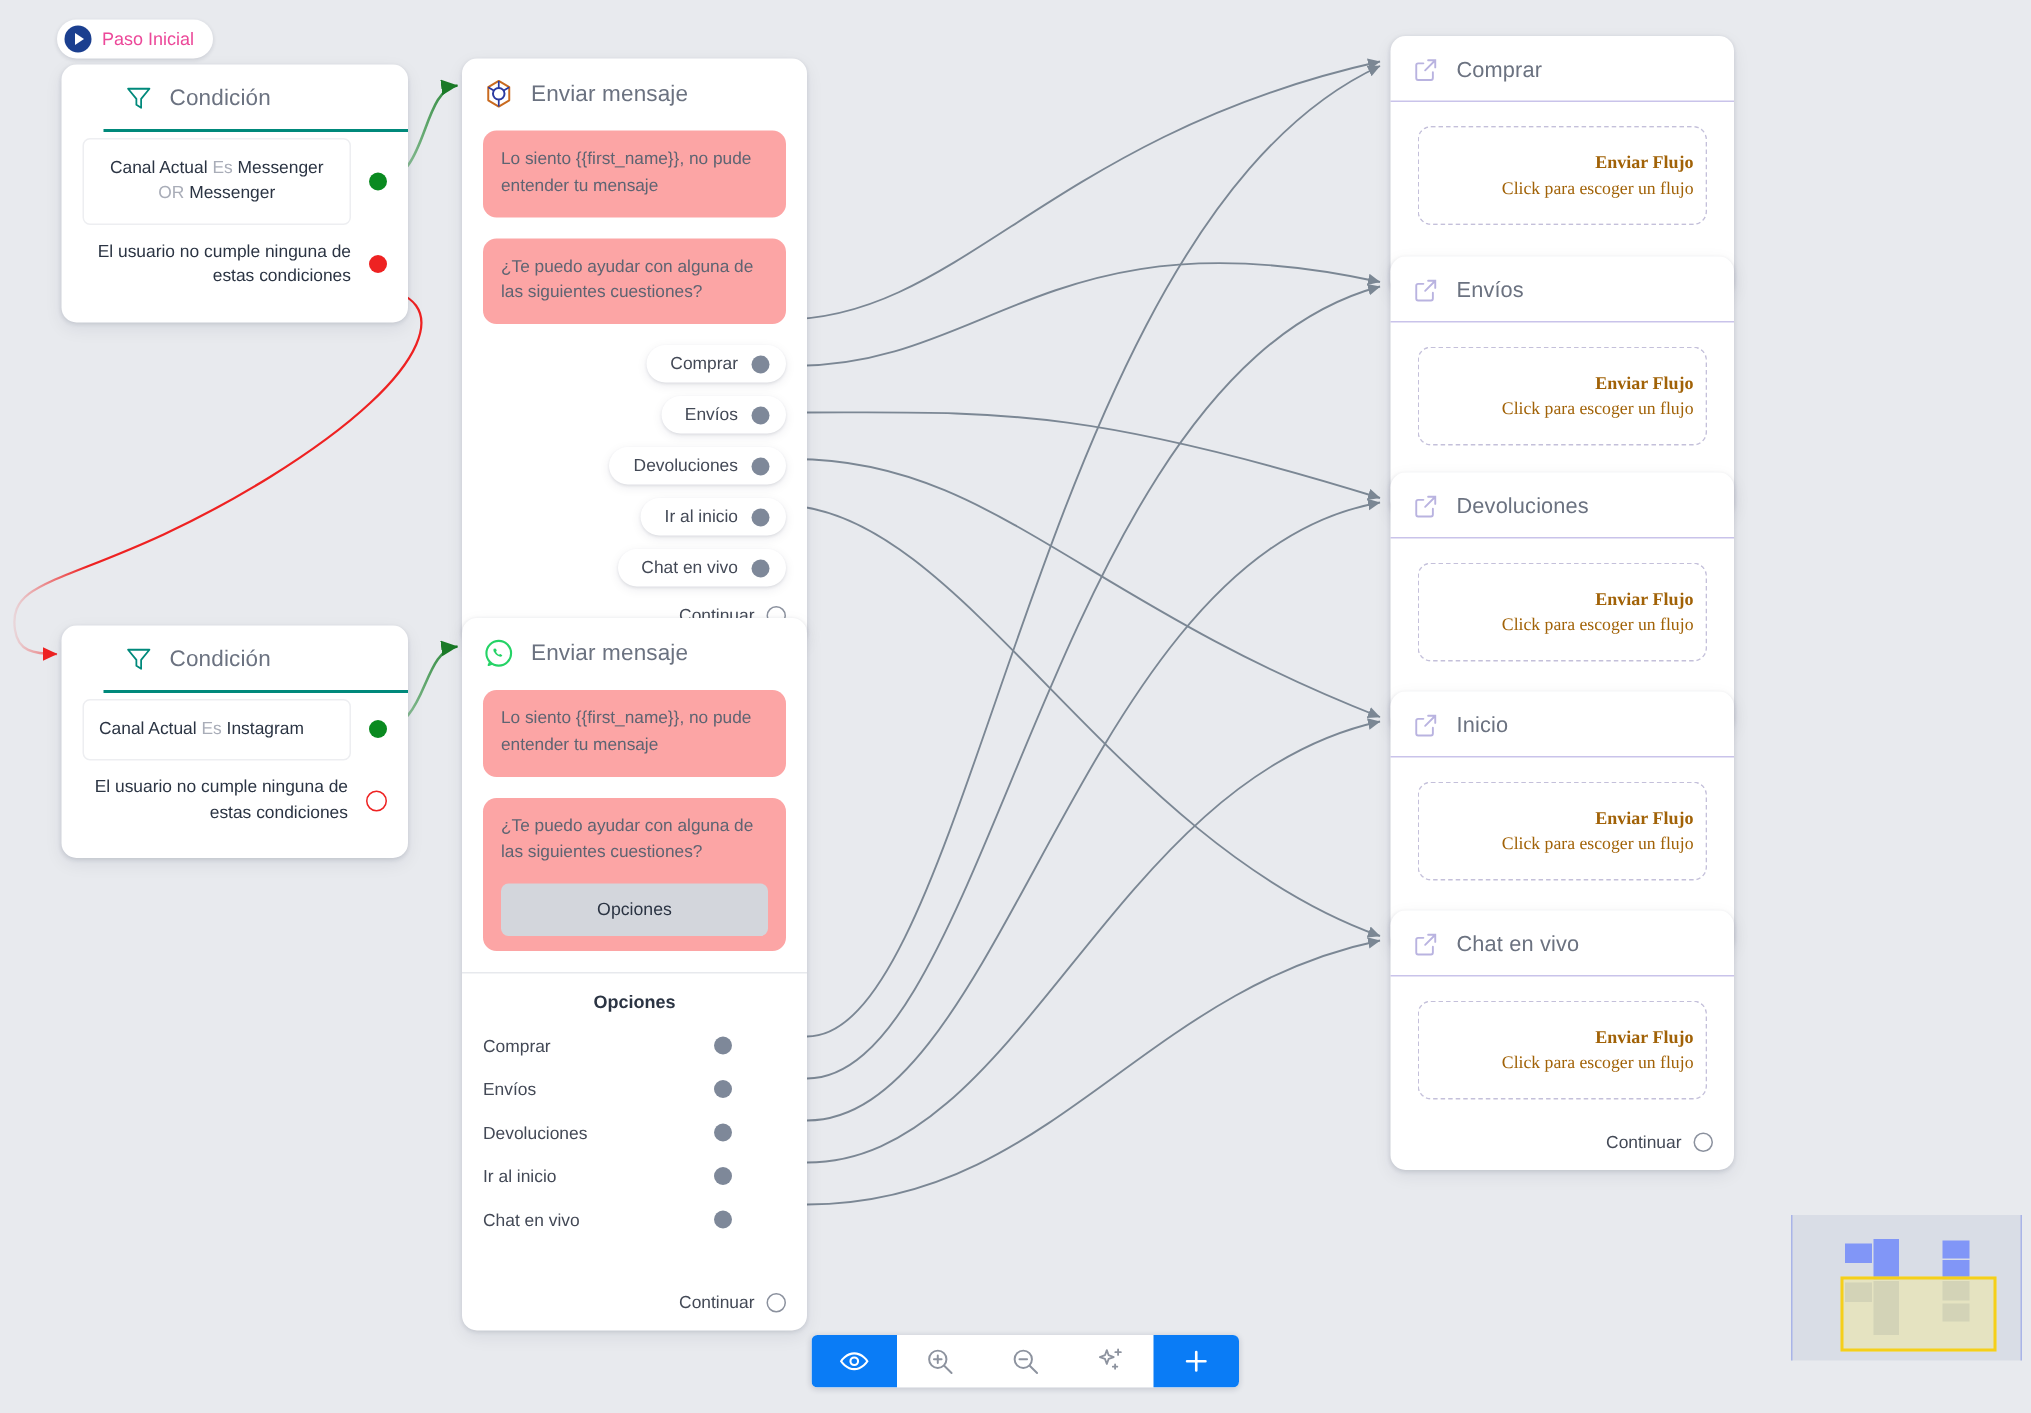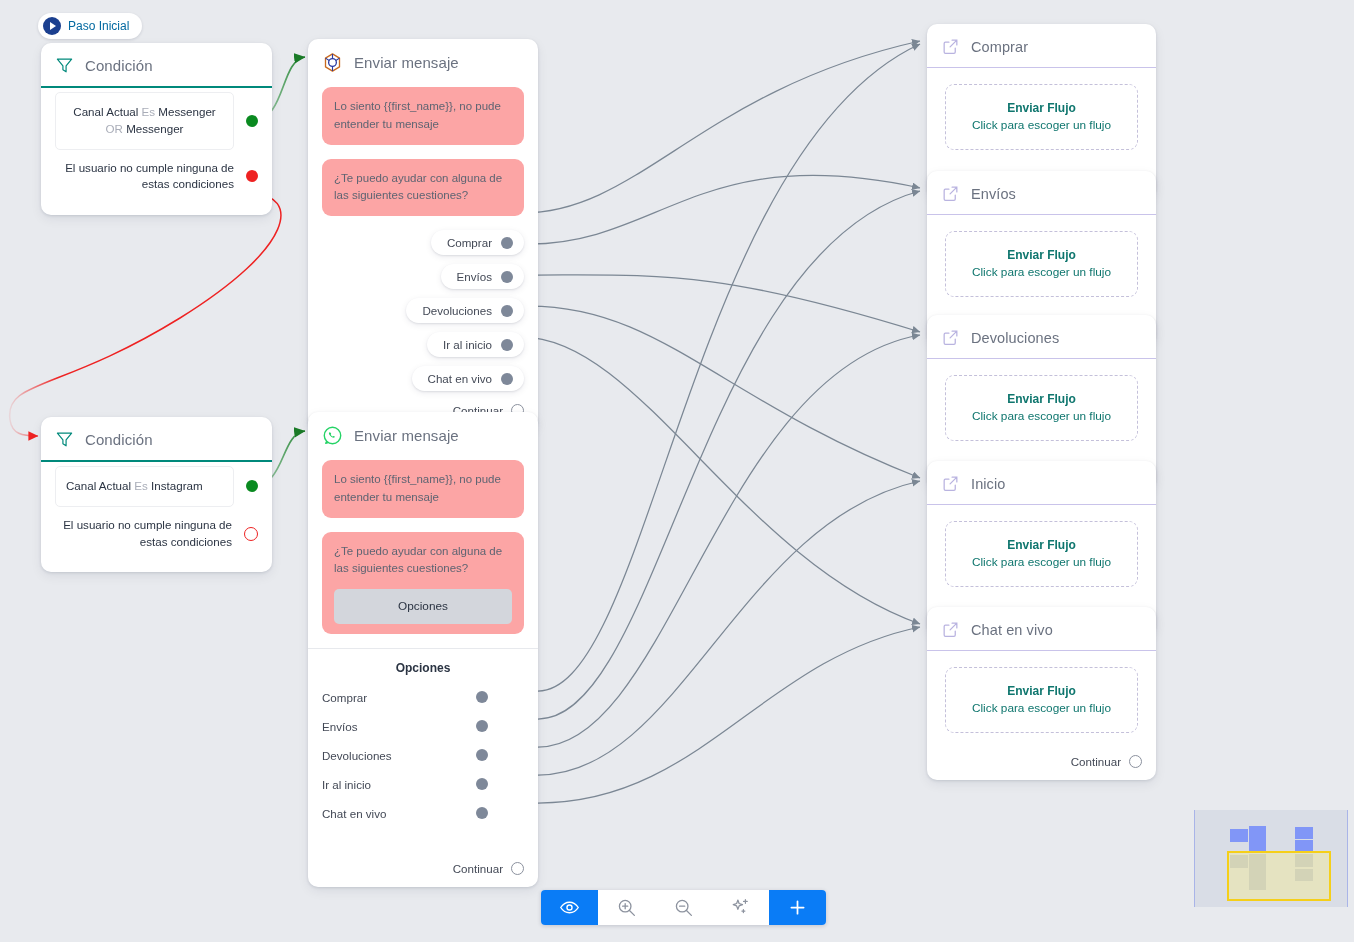--- a/index.html
+++ b/index.html
@@ -32,24 +32,24 @@
     box-shadow:0 1px 3px rgba(20,30,60,.14);
   }
   #start-badge .play{
     width:18px;height:18px;border-radius:50%;background:#1b3f8f;
     display:flex;align-items:center;justify-content:center;flex:none;
   }
   #start-badge .play::after{
     content:"";border-left:6px solid #fff;border-top:4px solid transparent;
     border-bottom:4px solid transparent;margin-left:2px;
   }
-  #start-badge .lbl{font-size:12px;color:#0369a1;}
-
-  
-  .cond .node-head{border-bottom:2.5px solid #00897b;padding-bottom:11px;}
+  #start-badge .lbl{font-size:12px;color:#ec4899;}
+
+  
+  .cond .node-head{border-bottom:2.5px solid #00897b;padding-bottom:11px;margin-left:28px;}
   .cond .node-title{font-size:15px;}
   .cond-rule{
     border:1px solid #edeef1;border-radius:5px;
     padding:11px 10px;font-size:11.6px;color:#2b3443;text-align:center;
     line-height:1.45;
   }
   .cond-rule .op{color:#a9adb8;text-align:center;}
   .cond-row{display:flex;align-items:center;}
   .cond-row .grow{flex:1;min-width:0;}
   .cond-else{
@@ -92,22 +92,22 @@
   .continue{
     display:flex;align-items:flex-end;justify-content:flex-end;gap:8px;
     font-size:11.6px;color:#434956;padding-top:4px;
   }
   .continue .ring{width:11px;height:11px;border-radius:50%;border:1.4px solid #8b919e;}
 
   
   .flow .node-head{border-bottom:1.6px solid #c9c3ea;padding:13px 14px 11px 14px;}
   .flow .node-title{font-size:14.5px;}
   .dropzone{
-    border:1.4px dashed #c4c0da;border-radius:9px;text-align:center;
-    padding:14px 8px;margin:12px 4px 0 4px;color:#0f766e;line-height:1.5;
+    border:1.4px dashed #c4c0da;border-radius:9px;text-align:right;
+    padding:14px 8px;margin:12px 4px 0 4px;color:#a16207;line-height:1.5;font-family:Liberation Serif, serif;
   }
   .dropzone .d1{font-size:12px;font-weight:bold;}
   .dropzone .d2{font-size:11.8px;}
   .flow .continue{padding-top:22px;}
 
   
   #toolbar{
     position:absolute;left:541px;top:890px;height:35px;display:flex;
     border-radius:4px;overflow:hidden;background:#fff;
     box-shadow:0 1px 4px rgba(20,30,60,.18);

